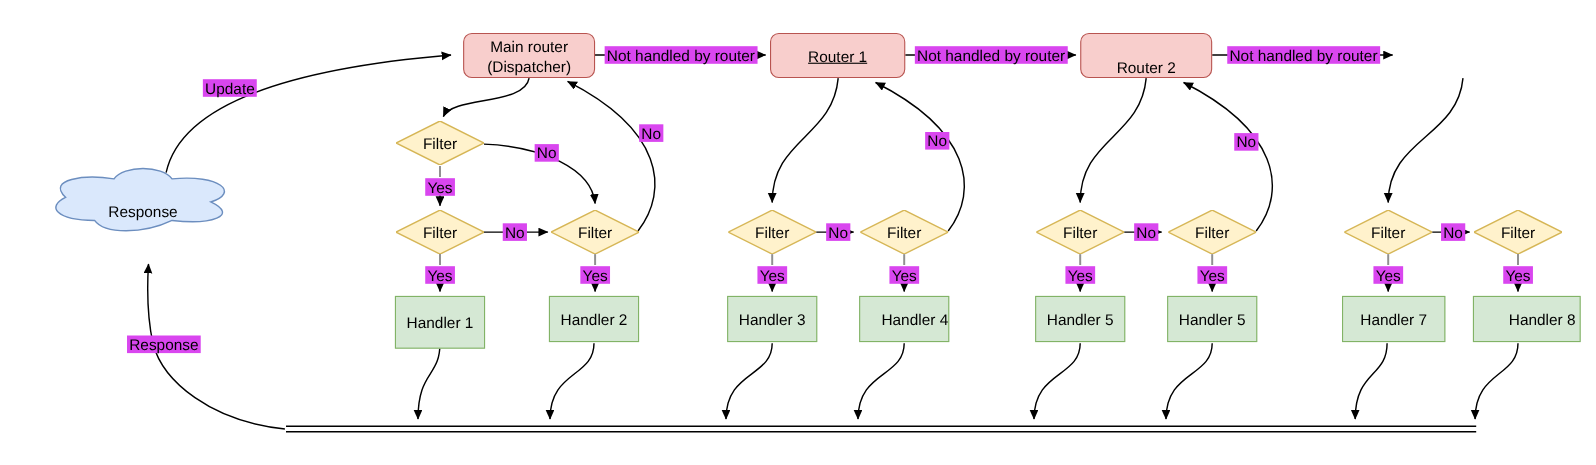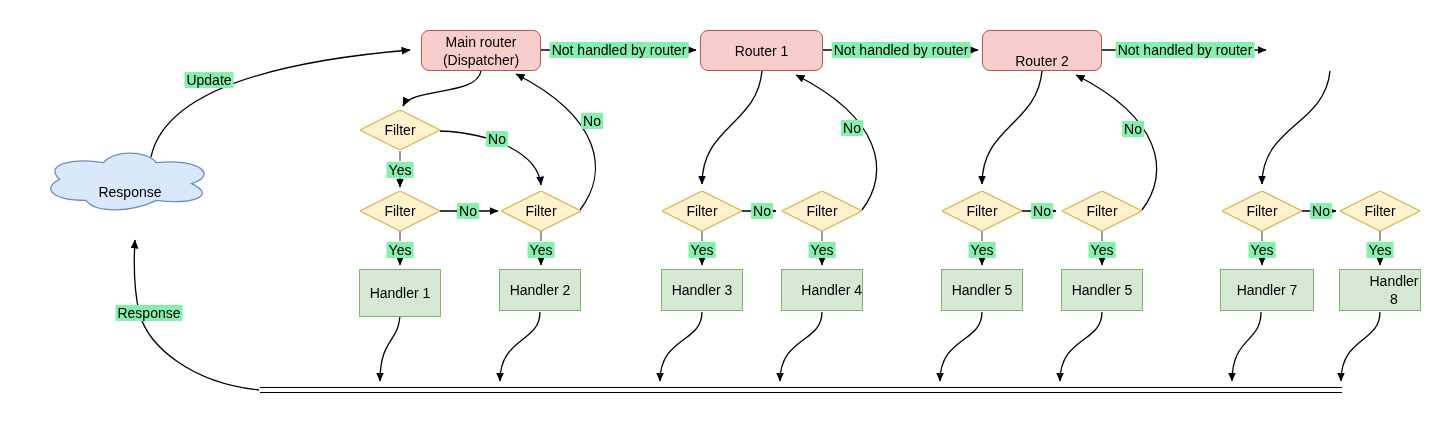--- a/index.html
+++ b/index.html
@@ -15,21 +15,21 @@
   .shape{position:absolute;display:flex;align-items:center;justify-content:center;
          text-align:center;font-size:14px;line-height:18px;box-sizing:border-box;}
   .router{background:#F8CECC;border:1px solid #B85450;border-radius:8px;}
   .handler{background:#D5E8D4;border:1px solid #82B366;}
   .diamond{background:transparent;}
   .diamond svg{position:absolute;left:0;top:0;}
   .diamond span{position:relative;z-index:2;}
   .cloud{background:transparent;}
   .cloud svg{position:absolute;left:0;top:0;}
   .cloud span{position:relative;z-index:2;}
-  .edge-label{position:absolute;transform:translate(-50%,-50%);background:#86efac;
+  .edge-label{position:absolute;transform:translate(-50%,-50%);background:#d946ef;
               padding:0 2px;font-size:14px;white-space:nowrap;z-index:3;text-align:right;}
 </style>
 </head>
 <body>
 
 <div id="canvas">
 
   <svg id="edges" width="1451" height="423" viewBox="0 0 1451 423">
     <defs>
       <marker id="arr" markerWidth="10" markerHeight="10" refX="8.5" refY="4" orient="auto" markerUnits="userSpaceOnUse">
@@ -104,21 +104,21 @@
     </svg>
     <span>Response</span>
   </div>
 
   <div class="shape router" style="left:421px;top:30px;width:120px;height:41px;">
     <div>
       <div>Main router</div>
       <div>(Dispatcher)</div>
     </div>
   </div>
-  <div class="shape router" style="left:700px;top:30px;width:123px;height:41px;">
+  <div class="shape router" style="left:700px;top:30px;width:123px;height:41px;text-decoration:underline;">
     <span>Router 1</span>
   </div>
   <div class="shape router" style="left:982px;top:30px;width:120px;height:41px;align-items:flex-end;">
     <span>Router 2</span>
   </div>
 
   <div class="shape diamond" style="left:360px;top:110px;width:80px;height:40px;">
     <svg width="80" height="40">
         <polygon points="40,0 80,20 40,40 0,20" fill="#FFF2CC" stroke="#D6B656" stroke-width="1.3"></polygon>
       </svg>
@@ -188,21 +188,21 @@
   </div>
   <div class="shape handler" style="left:941px;top:269px;width:82px;height:42px;">
     <span>Handler 5</span>
   </div>
   <div class="shape handler" style="left:1061px;top:269px;width:82px;height:42px;">
     <span>Handler 5</span>
   </div>
   <div class="shape handler" style="left:1220px;top:269px;width:94px;height:42px;">
     <span>Handler 7</span>
   </div>
-  <div class="shape handler" style="left:1339px;top:269px;width:82px;height:42px;padding-left:28px;">
+  <div class="shape handler" style="left:1339px;top:269px;width:98px;height:42px;padding-left:28px;">
     <span>Handler 8</span>
   </div>
 
   <span class="edge-label" style="left:209px;top:80px;">Update</span>
   <span class="edge-label" style="left:149px;top:313px;">Response</span>
 
   <span class="edge-label" style="left:619px;top:50px;">Not handled by router</span>
   <span class="edge-label" style="left:901px;top:50px;">Not handled by router</span>
   <span class="edge-label" style="left:1185px;top:50px;">Not handled by router</span>
 

